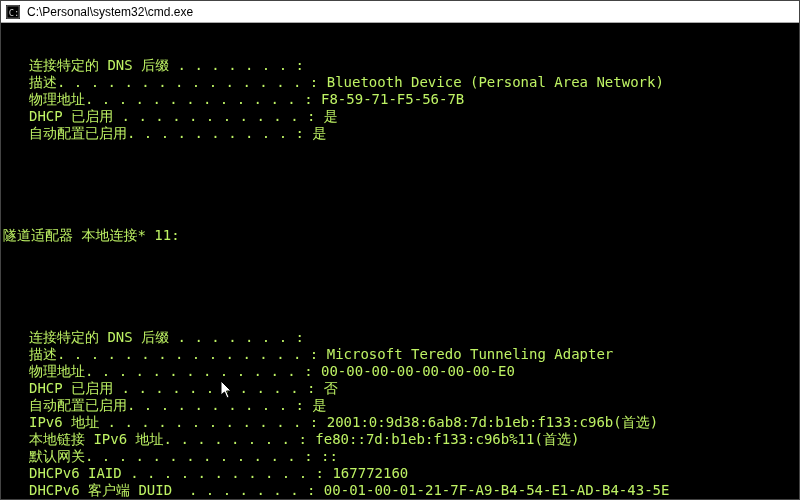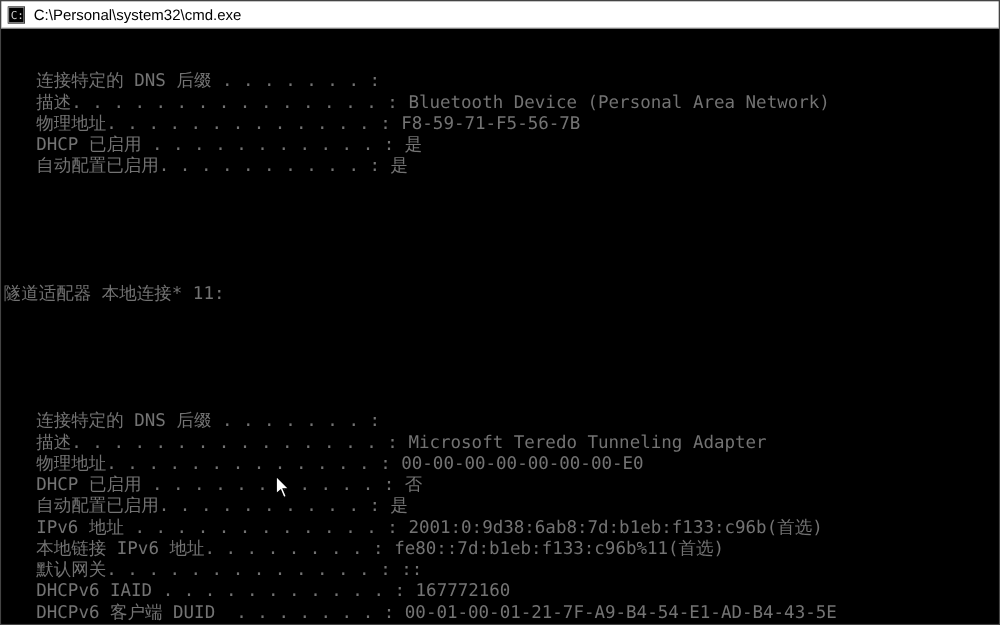--- a/index.html
+++ b/index.html
@@ -35,21 +35,21 @@
       height: 16px;
       margin-right: 6px;
       display: inline-flex;
       align-items: center;
       justify-content: center;
     }
     .titlebar .icon svg { width: 14px; height: 14px; }
     .terminal {
       flex: 1;
       background: #000;
-      color: #737373;
+      color: #bef264;
       font-family: Consolas, "NSimSun", "SimSun", monospace;
       font-size: 14px;
       line-height: 17px;
       padding: 0 2px 2px 2px;
       white-space: pre;
       overflow: hidden;
     }
     .row {
       display: flex;
     }

